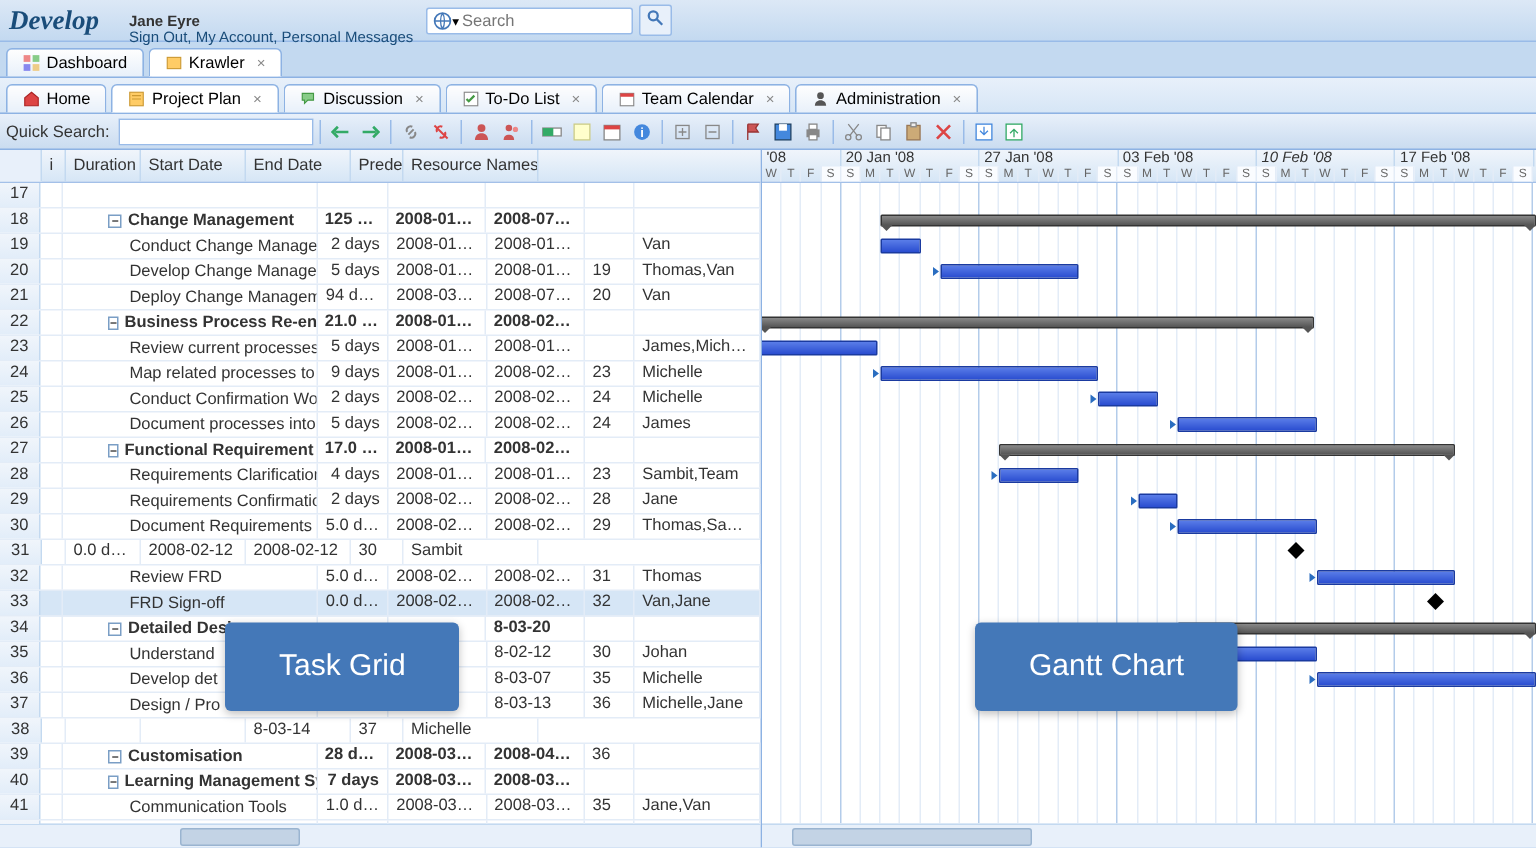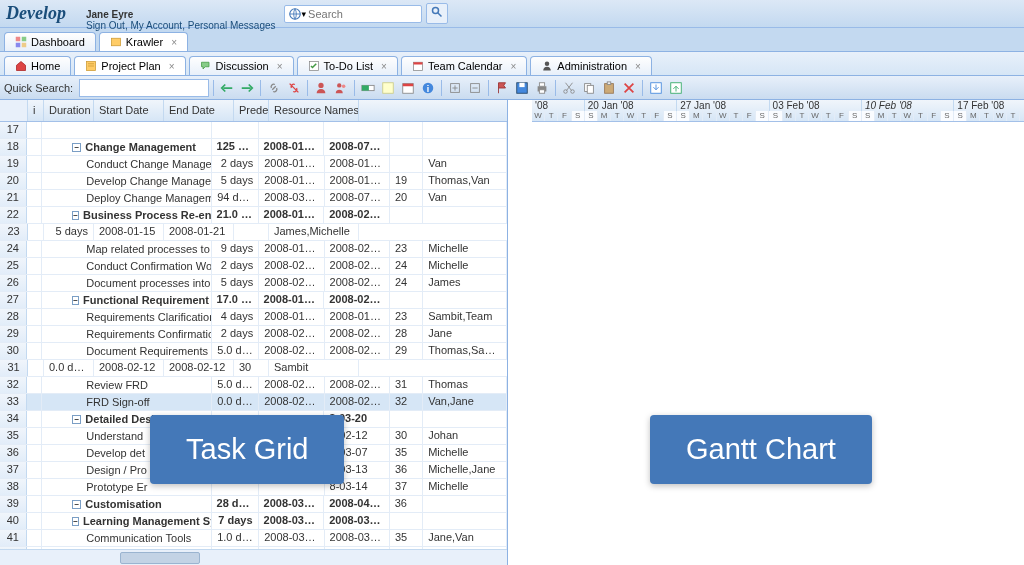--- a/index.html
+++ b/index.html
@@ -62,21 +62,21 @@
 .gr-start { width: 70px; }
 .gr-start.bold { font-weight: bold; }
 .gr-end { width: 70px; }
 .gr-end.bold { font-weight: bold; }
 .gr-pred { width: 35px; }
 .gr-res { width: 90px; }
 
 .grid-hscroll { height: 16px; background: #e8f0fa; border-top: 1px solid #c3d9f0; position: relative; }
 .hscroll-thumb { position: absolute; left: 120px; top: 2px; width: 80px; height: 12px; background: #c3d3e5; border: 1px solid #9ab4d0; border-radius: 2px; }
 
-.gantt-pane { flex: 1; background: #fff; display: flex; flex-direction: row; overflow: hidden; position: relative; padding-left: 24px; }
+.gantt-pane { flex: 1; background: #fff; display: flex; flex-direction: column; overflow: hidden; position: relative; }
 .gantt-header { height: 22px; background: linear-gradient(#f0f5fb, #d6e6f6); border-bottom: 1px solid #a3c0e8; display: flex; flex-direction: column; }
 .gantt-weeks { display: flex; height: 11px; }
 .gw { border-right: 1px solid #c3d9f0; font-size: 10px; padding-left: 3px; color: #333; white-space: nowrap; overflow: hidden; }
 .gantt-days { display: flex; height: 11px; }
 .gd { border-right: 1px solid #e3ecf7; font-size: 8px; text-align: center; color: #666; overflow: hidden; }
 .gd.weekend { background: #fafcff; }
 
 .gantt-body { flex: 1; position: relative; overflow: hidden; }
 .gantt-grid { position: absolute; inset: 0; display: flex; }
 .gantt-col { border-right: 1px solid #e3ecf7; }
@@ -87,21 +87,21 @@
 .gbar.summary { background: linear-gradient(#888, #555); border-color: #333; height: 8px; top: 4px; }
 .gbar.summary::before, .gbar.summary::after { content: ''; position: absolute; bottom: -4px; width: 0; height: 0; border-top: 4px solid #555; border-left: 4px solid transparent; border-right: 4px solid transparent; }
 .gbar.summary::before { left: -1px; }
 .gbar.summary::after { right: -1px; }
 .diamond { position: absolute; top: 3px; width: 8px; height: 8px; background: #000; transform: rotate(45deg); }
 .dep-arrow { position: absolute; width: 0; height: 0; border-left: 4px solid #2a6dc0; border-top: 3px solid transparent; border-bottom: 3px solid transparent; top: 5px; }
 
 .gantt-hscroll { height: 16px; background: #e8f0fa; border-top: 1px solid #c3d9f0; position: relative; }
 .gantt-hscroll .hscroll-thumb { left: 20px; width: 160px; }
 
-.overlay-label { position: absolute; background: #4478b8; color: #fff; font-size: 29px; padding: 18px 36px; border-radius: 4px; box-shadow: 0 2px 6px rgba(0,0,0,0.25); pointer-events: none; z-index: 100; }
+.overlay-label { position: absolute; background: #4478b8; color: #fff; font-size: 20px; padding: 18px 36px; border-radius: 4px; box-shadow: 0 2px 6px rgba(0,0,0,0.25); pointer-events: none; z-index: 100; }
 .overlay-left { left: 150px; top: 415px; }
 .overlay-right { left: 650px; top: 415px; }
 </style>
 </head>
 <body>
 
 <div class="header">
   <span class="logo">Develop</span>
   <div class="user-info">
     <span class="user-name">Jane Eyre</span>
@@ -413,20 +413,23 @@
           </div>
           <div class="gr-cell gr-dur bold">21.0 days</div>
           <div class="gr-cell gr-start bold">2008-01-15</div>
           <div class="gr-cell gr-end bold">2008-02-12</div>
           <div class="gr-cell gr-pred"></div>
           <div class="gr-cell gr-res"></div>
         </div>
         <div class="grid-row">
           <div class="gr-cell gr-num">23</div>
           <div class="gr-cell gr-i"></div>
+          <div class="gr-cell gr-name indent2">
+            <span>Review current processes</span>
+          </div>
           <div class="gr-cell gr-dur">5 days</div>
           <div class="gr-cell gr-start">2008-01-15</div>
           <div class="gr-cell gr-end">2008-01-21</div>
           <div class="gr-cell gr-pred"></div>
           <div class="gr-cell gr-res">James,Michelle</div>
         </div>
         <div class="grid-row">
           <div class="gr-cell gr-num">24</div>
           <div class="gr-cell gr-i"></div>
           <div class="gr-cell gr-name indent2">
@@ -589,23 +592,20 @@
           </div>
           <div class="gr-cell gr-dur"></div>
           <div class="gr-cell gr-start"></div>
           <div class="gr-cell gr-end">8-03-13</div>
           <div class="gr-cell gr-pred">36</div>
           <div class="gr-cell gr-res">Michelle,Jane</div>
         </div>
         <div class="grid-row">
           <div class="gr-cell gr-num">38</div>
           <div class="gr-cell gr-i"></div>
-          <div class="gr-cell gr-name indent2">
-            <span>Prototype Er</span>
-          </div>
           <div class="gr-cell gr-dur"></div>
           <div class="gr-cell gr-start"></div>
           <div class="gr-cell gr-end">8-03-14</div>
           <div class="gr-cell gr-pred">37</div>
           <div class="gr-cell gr-res">Michelle</div>
         </div>
         <div class="grid-row">
           <div class="gr-cell gr-num">39</div>
           <div class="gr-cell gr-i"></div>
           <div class="gr-cell gr-name indent1 bold">

